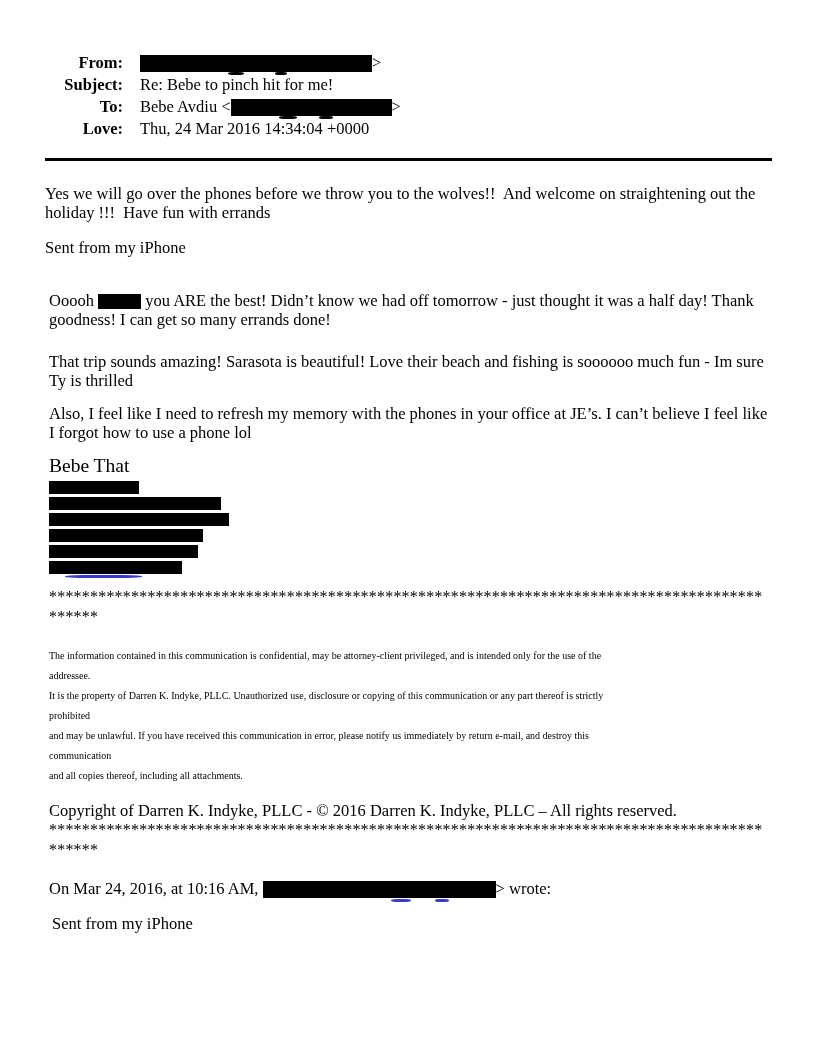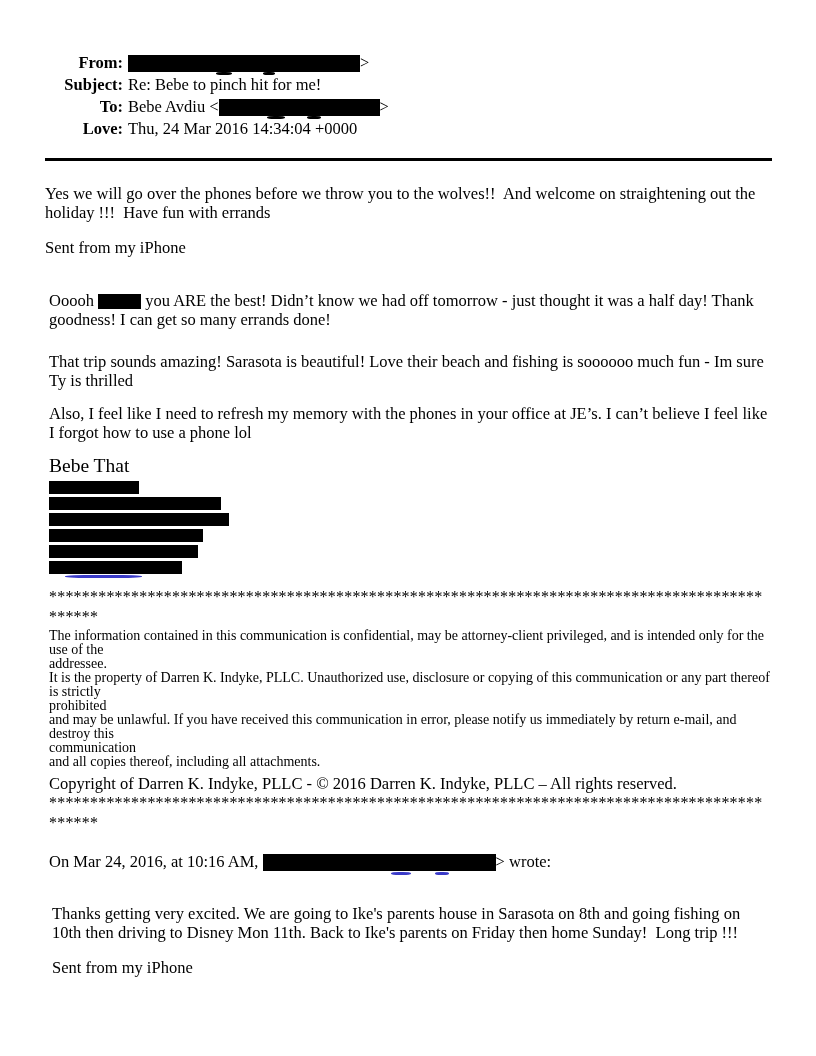--- a/index.html
+++ b/index.html
@@ -10,21 +10,21 @@
     padding:52px 44px 0 45px;
     background:#fff;
     color:#000;
     font-family:"Liberation Serif", serif;
     font-size:16.5px;
     line-height:19px;
     overflow:hidden;
   }
   .t{white-space:pre-wrap;}
   
-  .hrow{display:flex;line-height:22px;}
+  .hrow{display:flex;line-height:22px;gap:12px;}
   .hlabel{width:78px;min-width:78px;text-align:right;font-weight:700;padding-right:5px;white-space:pre;}
   .hval{white-space:pre-wrap;}
   .rule{margin:18px 0 0 0;border:none;border-top:3px solid #000;height:0;}
   
   .bar{display:inline-block;background:#000;position:relative;vertical-align:-4px;}
   .bar-from{width:232px;height:17px;}
   .bar-to{width:161px;height:17px;}
   .bar-q1{width:159px;height:17px;}
   .bar-oo{width:43px;height:15px;vertical-align:-3px;}
   .bar-q2{width:233px;height:17px;}
@@ -39,22 +39,22 @@
   .q1p2{margin-top:23px;}
   .q1p3{margin-top:14px;}
   .sig-name{margin-top:14px;font-size:19.5px;line-height:20px;}
   .sig-bars{margin-top:5px;}
   .sigbar{height:13px;background:#000;margin-bottom:3px;position:relative;}
   .sb1{width:90px;}  .sb2{width:172px;} .sb3{width:180px;}
   .sb4{width:154px;} .sb5{width:149px;} .sb6{width:133px;}
   .sb6 .desc{left:12%;width:58%;}
   .stars{margin-top:13px;font-size:16px;line-height:20px;letter-spacing:0.2px;white-space:pre-line;}
   .stars2{margin-top:0;}
-  .disc{margin-top:2px;font-size:14px;line-height:14px;white-space:pre-line;}
-  .copyright{margin-top:5px;}
+  .disc{margin-top:19px;font-size:10px;line-height:20px;white-space:pre-line;}
+  .copyright{margin-top:15px;}
   .attr2{margin-top:19px;}
   .quote2{padding-left:3px;}
   .q2p1{margin-top:33px;}
   .sent2{margin-top:16px;}
   .attr3{margin-top:17px;}
 </style>
 </head>
 <body>
 
 <div class="page">
@@ -109,18 +109,17 @@
 and may be unlawful. If you have received this communication in error, please notify us immediately by return e-mail, and destroy this
 communication
 and all copies thereof, including all attachments.</div>
     <div class="copyright t">Copyright of Darren K. Indyke, PLLC - © 2016 Darren K. Indyke, PLLC – All rights reserved.</div>
     <div class="stars stars2 t">***************************************************************************************
 ******</div>
 
     <div class="attr2"><span class="t">On Mar 24, 2016, at 10:16 AM, </span><span class="bar bar-q2"><span class="desc blue" style="left:55%;width:20px;"></span><span class="desc blue" style="left:74%;width:14px;"></span></span><span class="t">&gt; wrote:</span></div>
 
     <div class="quote2">
-      <div class="q2p1 t">Thanks getting very excited. We are going to Ike's parents house in Sarasota on 8th and going fishing on 10th then driving to Disney Mon 11th. Back to Ike's parents on Friday then home Sunday!  Long trip !!!</div>
       <div class="sent2 t">Sent from my iPhone</div>
     </div>
   </div>
 
 </div>
 
 </body></html>

